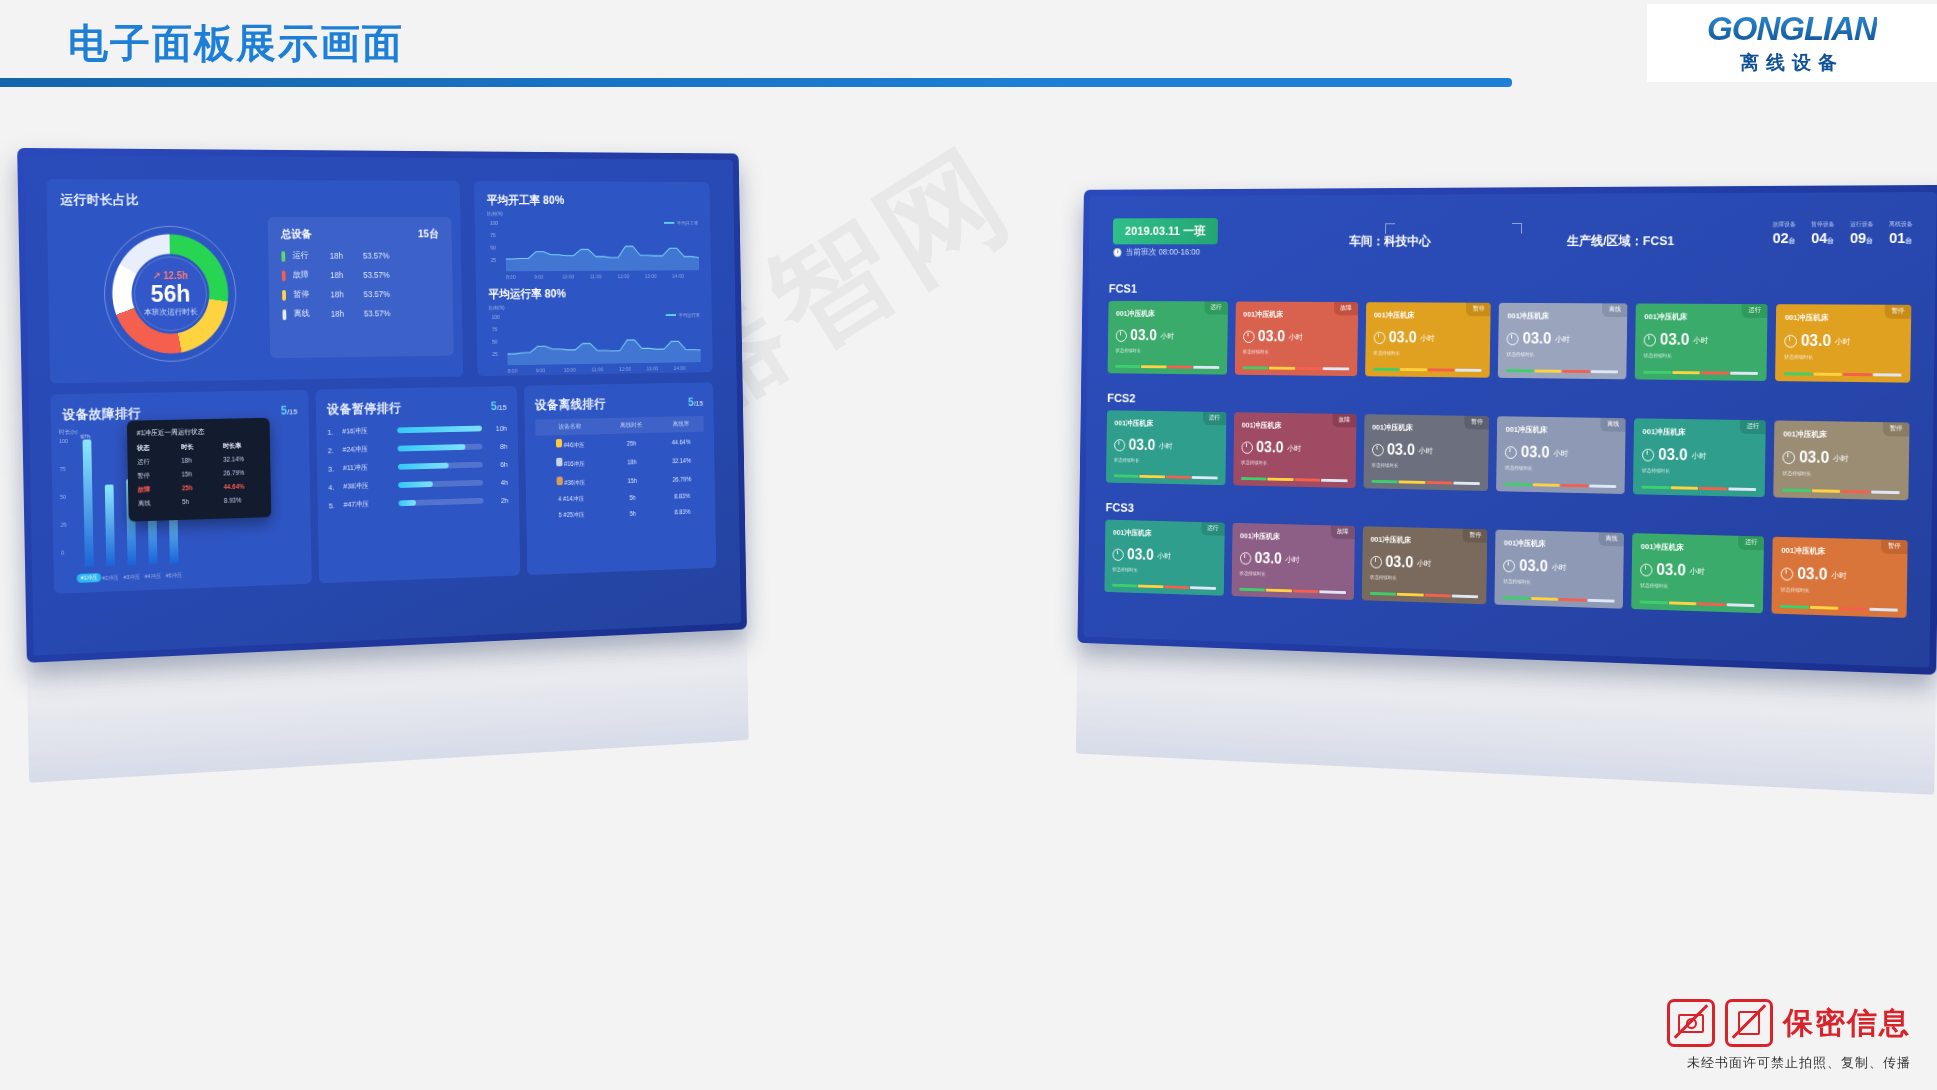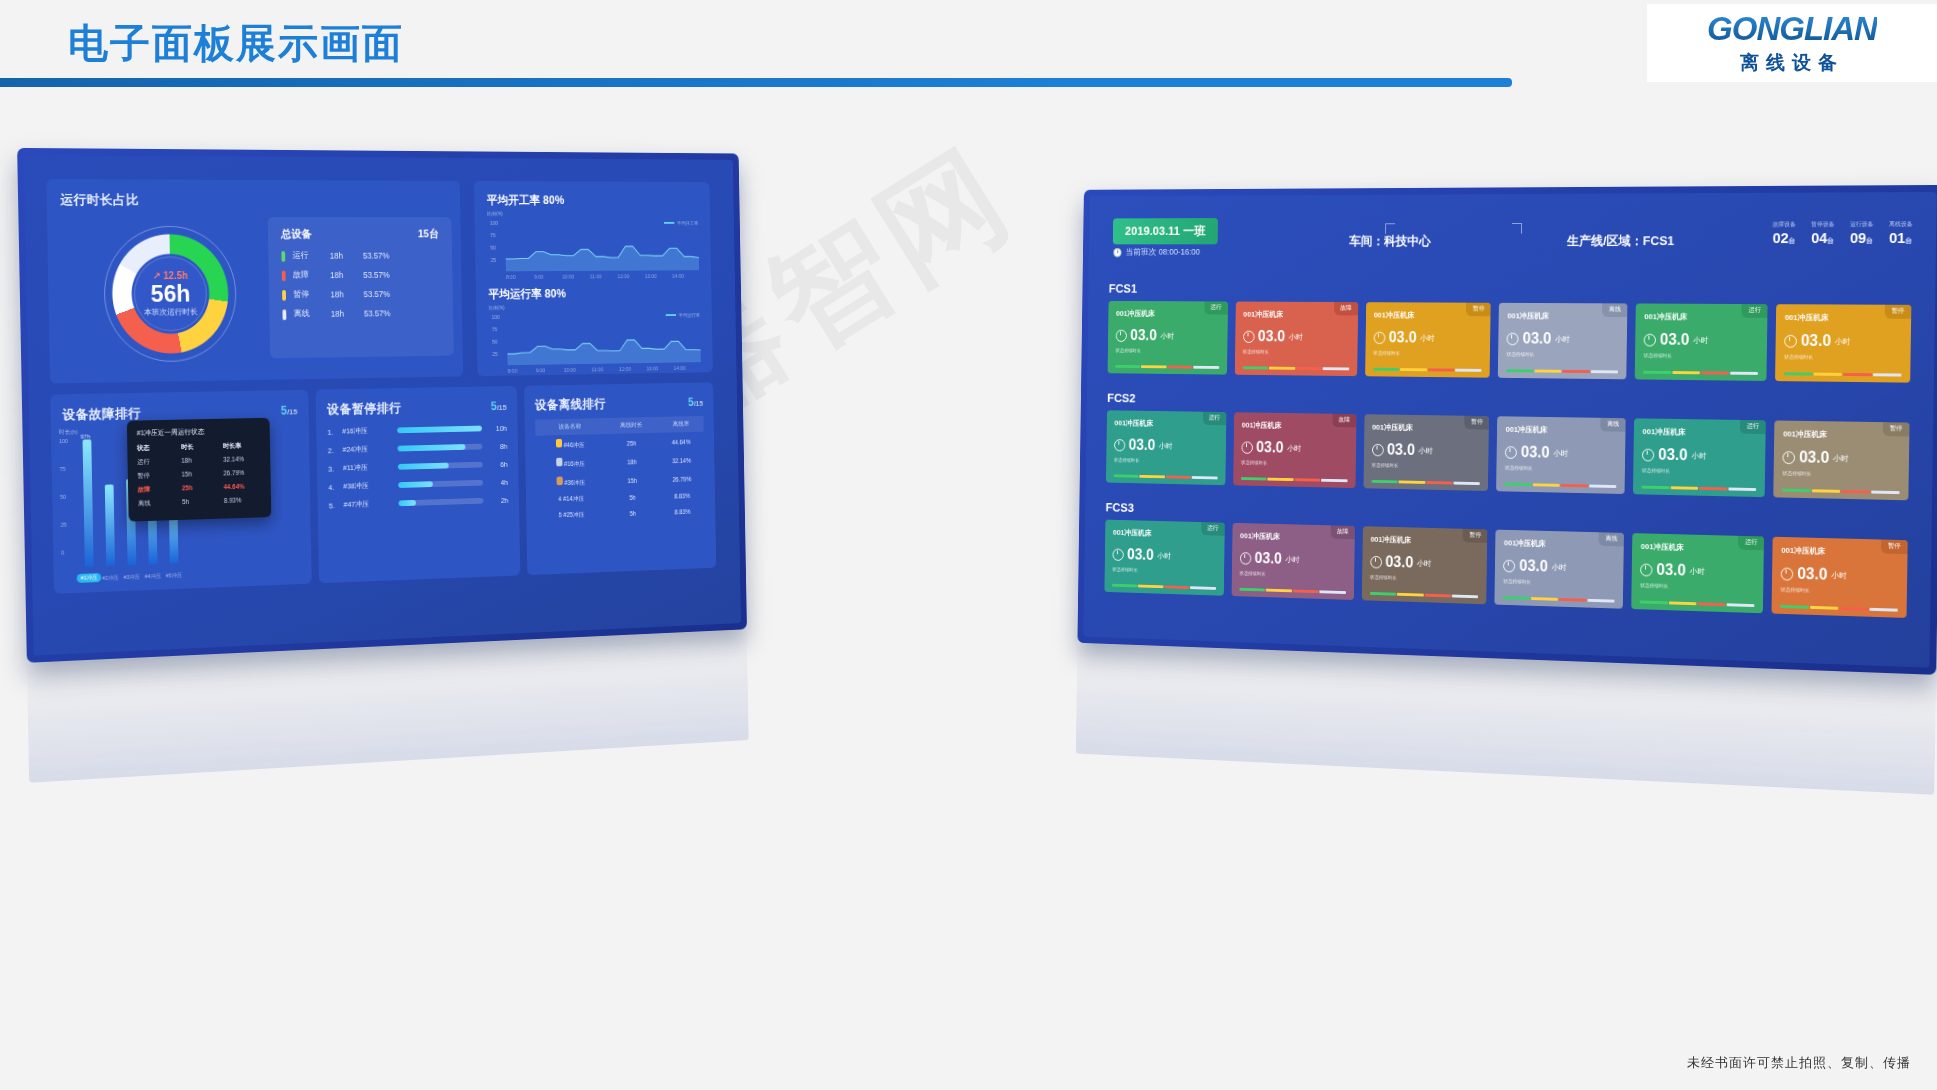--- a/index.html
+++ b/index.html
@@ -771,14 +771,25 @@
             </div>
           </div>
         </div>
 
     </div>
   </div>
   <div class="reflect"></div>
 </div>
 
 <div class="conf">
+  <div class="conf-row">
+    <div class="conf-icon">
+        <div class="cam"></div>
+        <div class="slash"></div>
+      </div>
+    <div class="conf-icon">
+        <div class="doc"></div>
+        <div class="slash"></div>
+      </div>
+    <div class="conf-text">保密信息</div>
+  </div>
   <div class="conf-note">未经书面许可禁止拍照、复制、传播</div>
 </div>
 
 </body></html>

